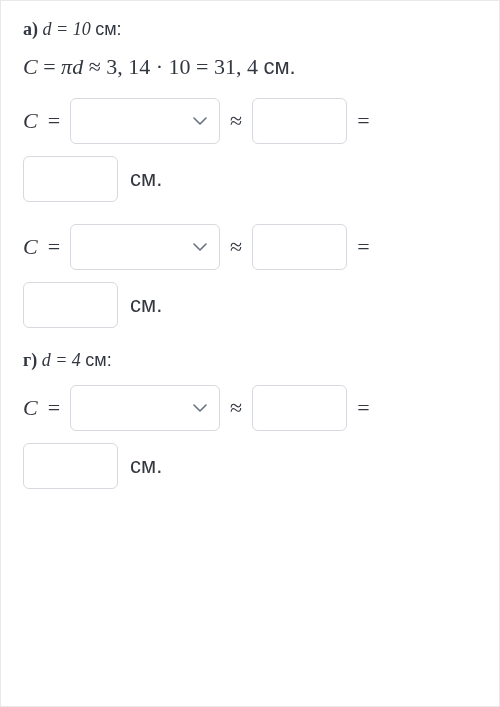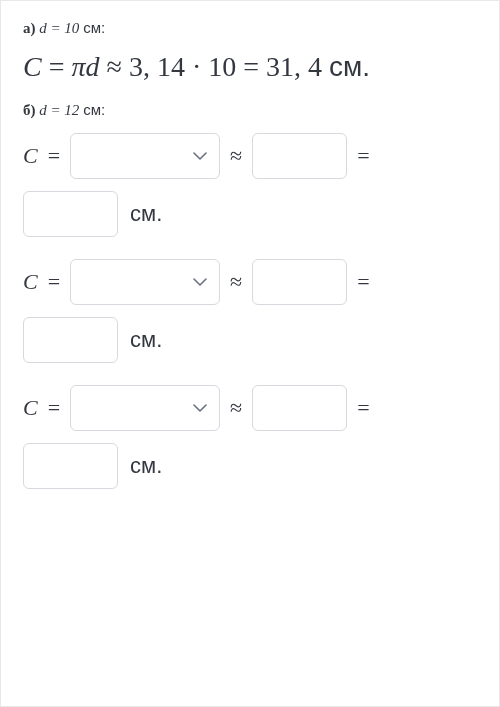--- a/index.html
+++ b/index.html
@@ -13,32 +13,32 @@
       background: #ffffff;
       font-family: 'Times New Roman', serif;
       padding: 18px 22px;
       color: #333740;
       border: 1px solid #e8e8e8;
     }
     .problem-block {
       margin-bottom: 12px;
     }
     .problem-header {
-      font-size: 15px;
+      font-size: 18px;
       margin-bottom: 14px;
       color: #333740;
     }
     .problem-header .label {
       font-weight: bold;
     }
     .problem-header .var-d {
       font-style: italic;
     }
     .worked {
-      font-size: 28px;
+      font-size: 22px;
       margin-bottom: 18px;
       color: #333740;
     }
     .worked .var-C {
       font-style: italic;
     }
     .worked .pi {
       font-style: italic;
     }
     .equation-row {
@@ -101,25 +101,20 @@
     <span class="label">а)</span>
     <span class="var-d"><i>d</i> = 10</span>
     <span style="font-family:Arial,sans-serif"> см:</span>
   </div>
   <div class="worked">
     <span class="var-C"><i>C</i></span> = <span class="pi">π<i>d</i></span> ≈ 3, 14 · 10 = 31, 4 <span style="font-family:Arial,sans-serif">см.</span>
   </div>
 </div>
 
 <div class="problem-block">
-  <div class="problem-header">
-    <span class="label">б)</span>
-    <span class="var-d"><i>d</i> = 12</span>
-    <span style="font-family:Arial,sans-serif"> см:</span>
-  </div>
   <div class="equation-row">
     <span class="var-C">C</span>
     <span class="op">=</span>
     <div class="select-box">
       <svg class="chevron" viewBox="0 0 14 8">
           <path d="M1 1 L7 7 L13 1" stroke="#6a7280" stroke-width="1.6" fill="none" stroke-linecap="round" stroke-linejoin="round"></path>
         </svg>
     </div>
     <span class="op">≈</span>
     <div class="input-box"></div>
@@ -144,20 +139,25 @@
     <div class="input-box"></div>
     <span class="op">=</span>
   </div>
   <div class="result-row">
     <div class="input-box"></div>
     <span class="unit">см.</span>
   </div>
 </div>
 
 <div class="problem-block">
+  <div class="problem-header">
+    <span class="label">г)</span>
+    <span class="var-d"><i>d</i> = 4</span>
+    <span style="font-family:Arial,sans-serif"> см:</span>
+  </div>
   <div class="equation-row">
     <span class="var-C">C</span>
     <span class="op">=</span>
     <div class="select-box">
       <svg class="chevron" viewBox="0 0 14 8">
           <path d="M1 1 L7 7 L13 1" stroke="#6a7280" stroke-width="1.6" fill="none" stroke-linecap="round" stroke-linejoin="round"></path>
         </svg>
     </div>
     <span class="op">≈</span>
     <div class="input-box"></div>

